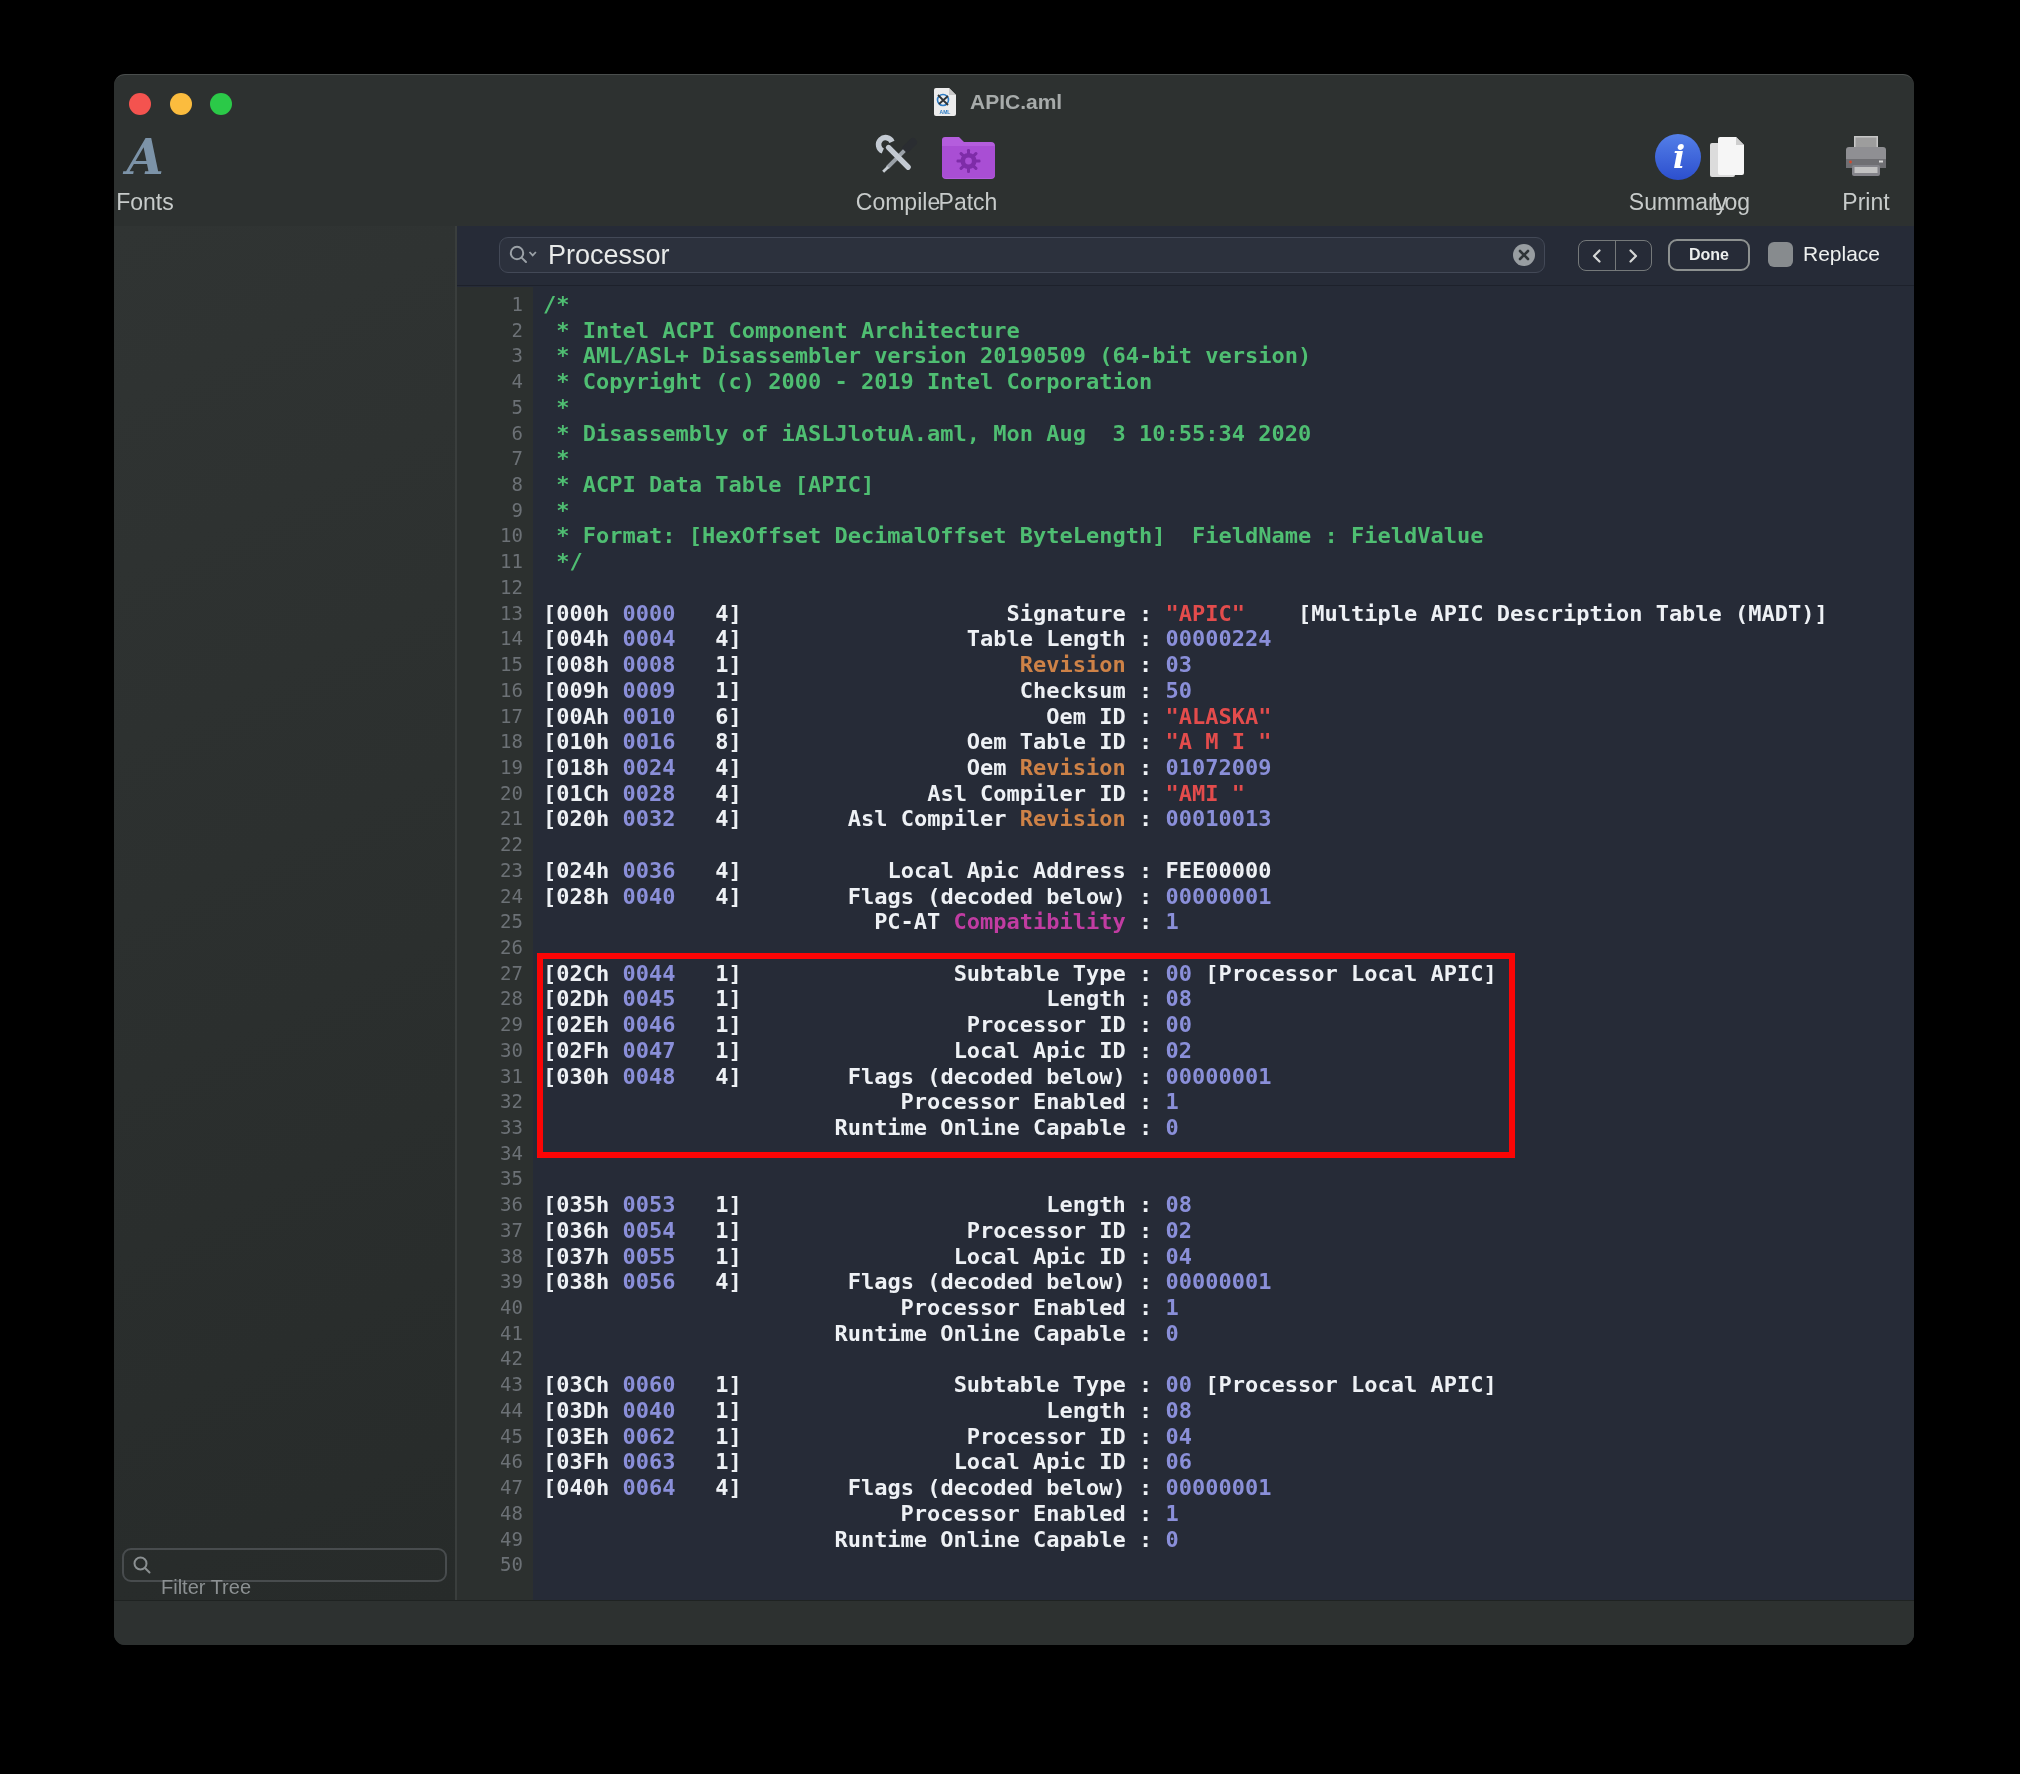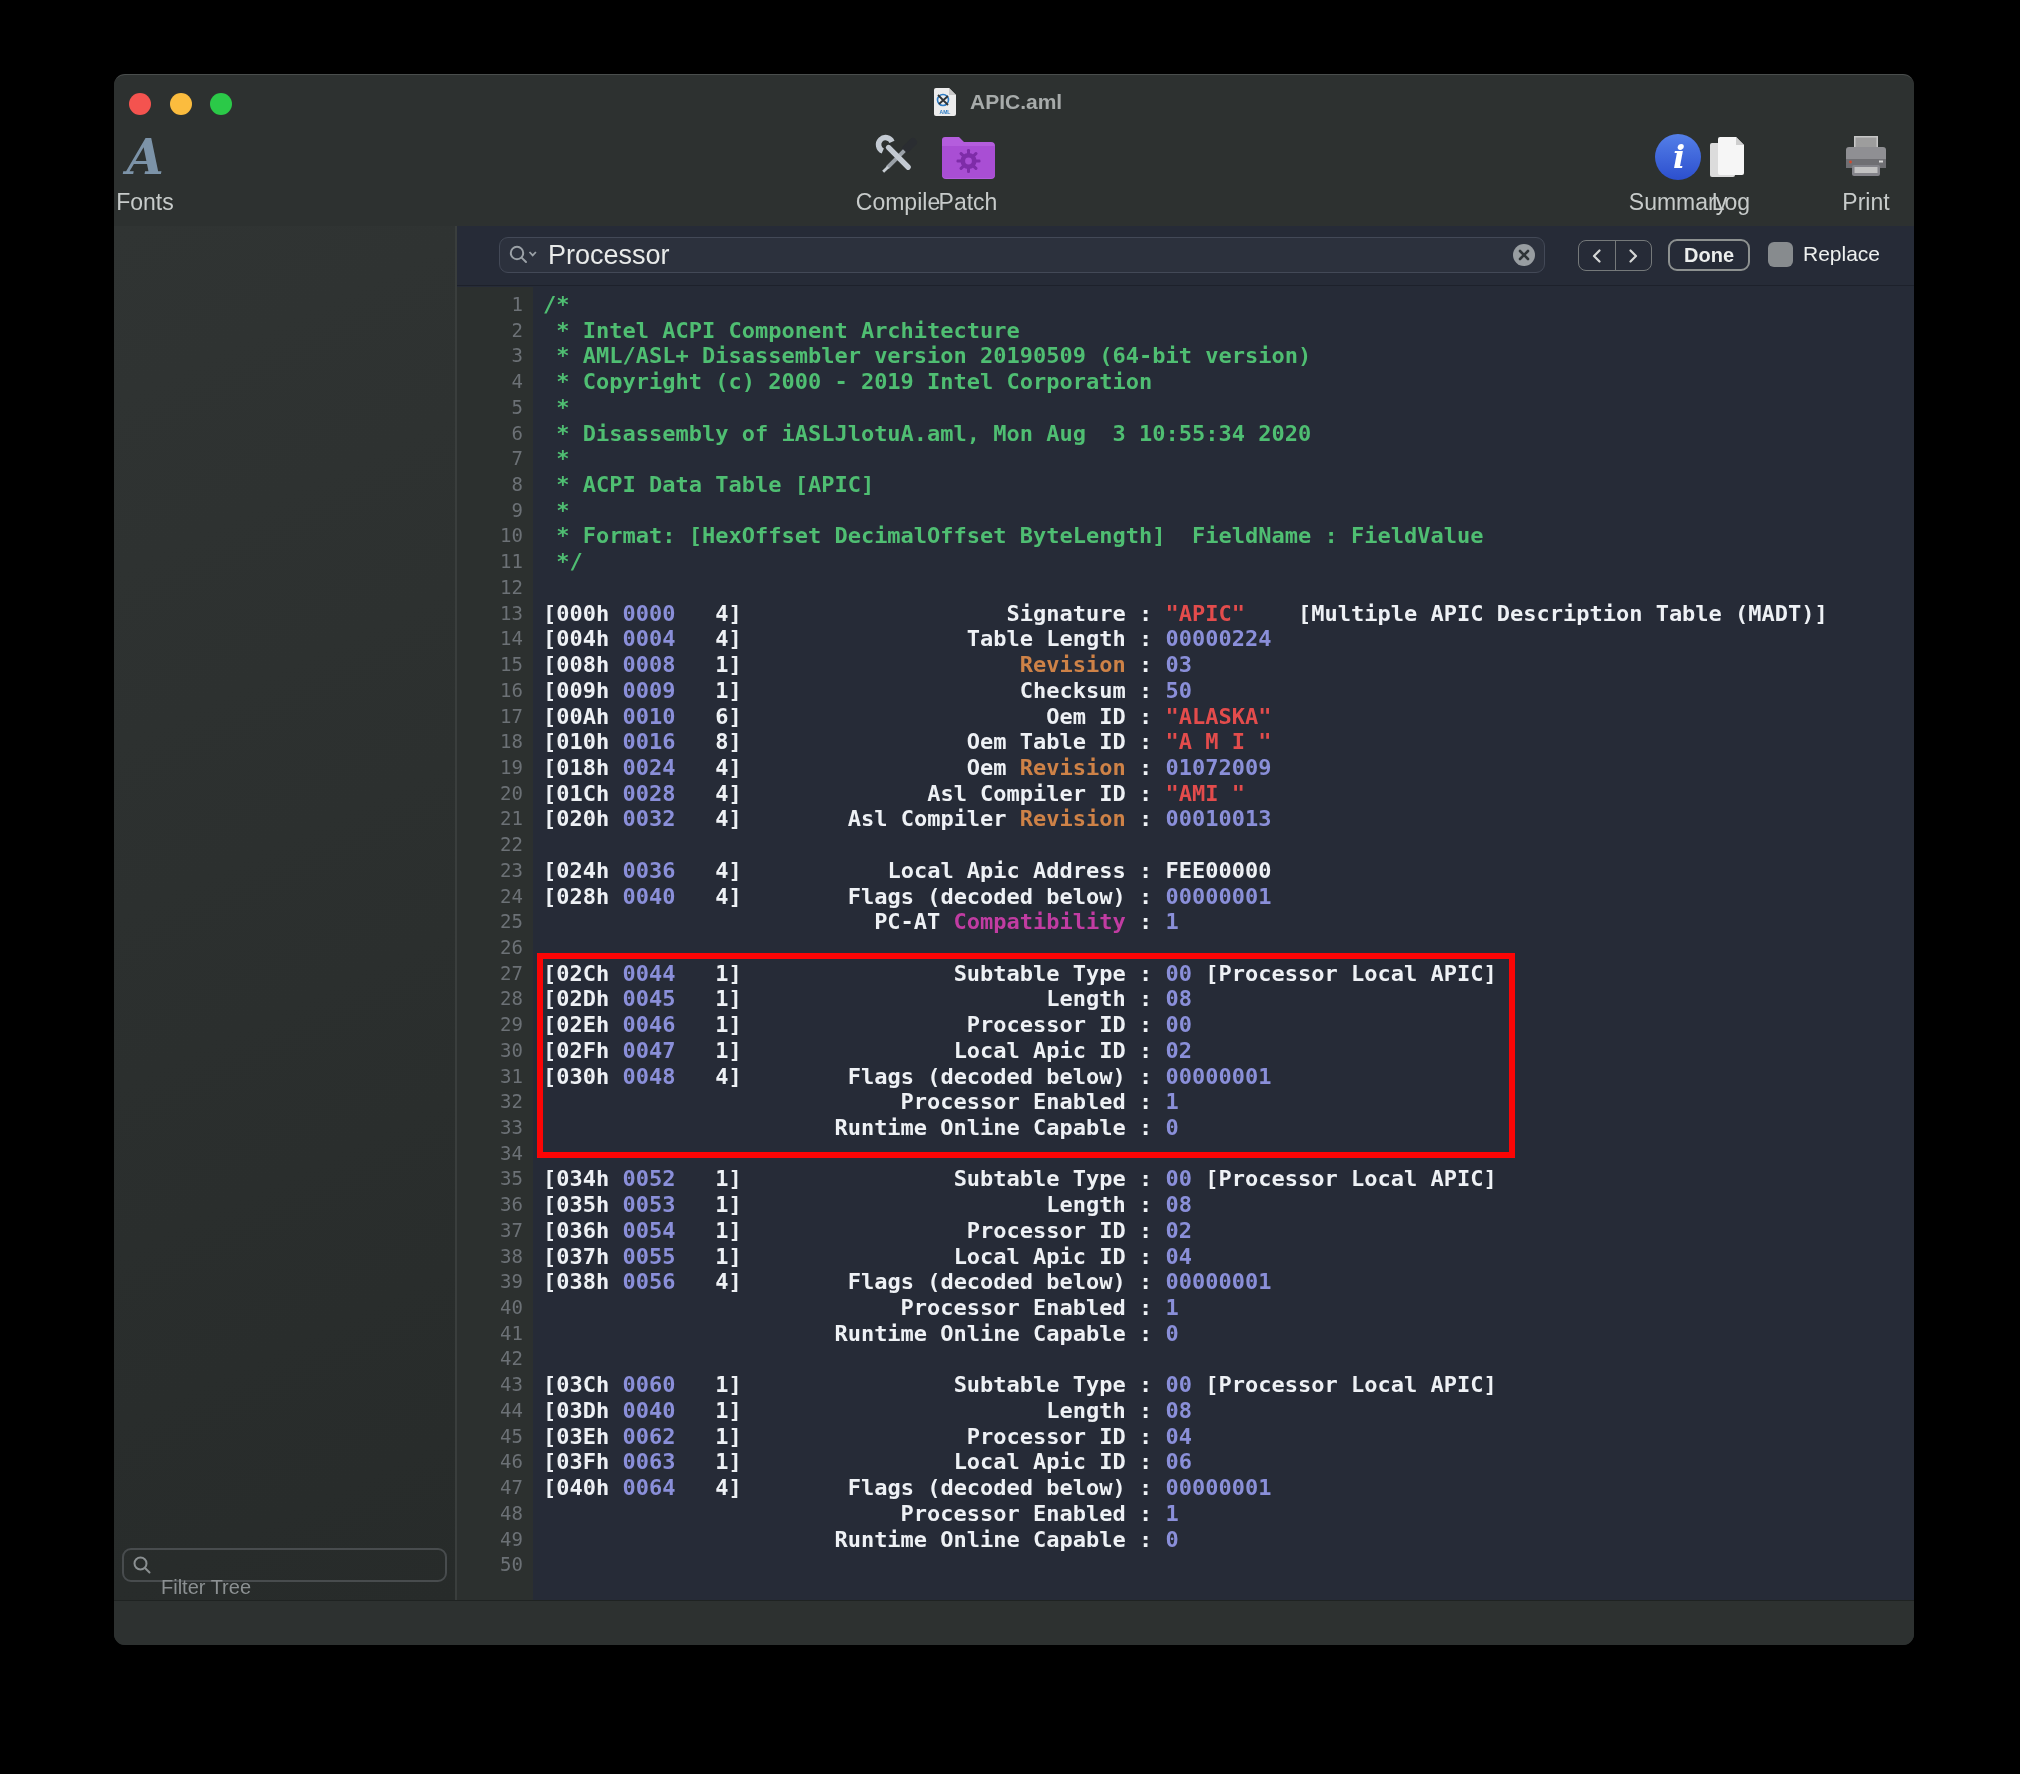--- a/index.html
+++ b/index.html
@@ -38,21 +38,21 @@
   .search-field{position:absolute;left:42px;top:11px;width:1046px;height:36px;background:#2c313d;
     border:1.5px solid #434957;border-radius:9px;display:flex;align-items:center;box-sizing:border-box;padding:0 8px;}
   .search-field input{flex:1;background:transparent;border:none;outline:none;color:#e8eae9;
     font-size:27px;font-family:"Liberation Sans",sans-serif;margin-left:8px;}
   .clear-btn{width:24px;height:24px;flex:0 0 auto;}
   .seg{position:absolute;left:1121px;top:14px;width:74px;height:31px;border:1.5px solid #75797a;
     border-radius:8px;display:flex;box-sizing:border-box;overflow:hidden;}
   .seg .cell{flex:1;display:flex;align-items:center;justify-content:center;}
   .seg .cell + .cell{border-left:1.5px solid #75797a;}
   .done-btn{position:absolute;left:1211px;top:13px;width:82px;height:32px;border:2px solid #8d9190;
-    border-radius:9px;color:#eceeed;font-size:20px;font-weight:bold;display:flex;align-items:center;justify-content:center;box-sizing:border-box;}
+    border-radius:9px;color:#eceeed;font-size:16px;font-weight:bold;display:flex;align-items:center;justify-content:center;box-sizing:border-box;}
   .chk{position:absolute;left:1311px;top:16px;width:25px;height:25px;border-radius:6px;background:#878b8e;}
   .chk-lbl{position:absolute;left:1346px;top:16px;font-size:21px;color:#eef0ef;}
   
   .codewrap{position:absolute;left:0;top:61px;right:0;bottom:0;padding-top:5px;}
   .gutterbg{position:absolute;left:0;top:0;bottom:0;width:76px;background:#2c302f;}
   .crow{position:relative;height:25.72px;line-height:25.72px;display:flex;white-space:pre;}
   .ln{width:76px;flex:0 0 76px;text-align:right;padding-right:10px;box-sizing:border-box;
     font-family:"DejaVu Sans Mono",monospace;font-size:19px;color:#6c7176;}
   .ltext{padding-left:10px;font-family:"DejaVu Sans Mono",monospace;font-size:22px;font-weight:bold;}
   .tk-c{color:var(--c-comment);} .tk-w{color:var(--c-plain);} .tk-p{color:var(--c-number);}
@@ -239,21 +239,21 @@
             <div class="crow"><span class="ln">25</span><span class="ltext"><span class="tk-w">                         PC-AT </span><span class="tk-m">Compatibility</span><span class="tk-w"> : </span><span class="tk-p">1</span></span></div>
             <div class="crow"><span class="ln">26</span><span class="ltext"></span></div>
             <div class="crow"><span class="ln">27</span><span class="ltext"><span class="tk-w">[02Ch </span><span class="tk-p">0044</span><span class="tk-w">   1]</span><span class="tk-w">                Subtable Type : </span><span class="tk-p">00</span><span class="tk-w"> [Processor Local APIC]</span></span></div>
             <div class="crow"><span class="ln">28</span><span class="ltext"><span class="tk-w">[02Dh </span><span class="tk-p">0045</span><span class="tk-w">   1]</span><span class="tk-w">                       Length : </span><span class="tk-p">08</span></span></div>
             <div class="crow"><span class="ln">29</span><span class="ltext"><span class="tk-w">[02Eh </span><span class="tk-p">0046</span><span class="tk-w">   1]</span><span class="tk-w">                 Processor ID : </span><span class="tk-p">00</span></span></div>
             <div class="crow"><span class="ln">30</span><span class="ltext"><span class="tk-w">[02Fh </span><span class="tk-p">0047</span><span class="tk-w">   1]</span><span class="tk-w">                Local Apic ID : </span><span class="tk-p">02</span></span></div>
             <div class="crow"><span class="ln">31</span><span class="ltext"><span class="tk-w">[030h </span><span class="tk-p">0048</span><span class="tk-w">   4]</span><span class="tk-w">        Flags (decoded below) : </span><span class="tk-p">00000001</span></span></div>
             <div class="crow"><span class="ln">32</span><span class="ltext"><span class="tk-w">                           Processor Enabled : </span><span class="tk-p">1</span></span></div>
             <div class="crow"><span class="ln">33</span><span class="ltext"><span class="tk-w">                      Runtime Online Capable : </span><span class="tk-p">0</span></span></div>
             <div class="crow"><span class="ln">34</span><span class="ltext"></span></div>
-            <div class="crow"><span class="ln">35</span><span class="ltext"><span class="tk-w">[034h </span><span class="tk-p">0052</span><span class="tk-w">   1]</span><span class="tk-w">                Subtable Type : </span><span class="tk-p">00</span><span class="tk-w"> [Processor Local APIC]</span></span></div>
+            <div class="crow"><span class="ln">35</span></div>
             <div class="crow"><span class="ln">36</span><span class="ltext"><span class="tk-w">[035h </span><span class="tk-p">0053</span><span class="tk-w">   1]</span><span class="tk-w">                       Length : </span><span class="tk-p">08</span></span></div>
             <div class="crow"><span class="ln">37</span><span class="ltext"><span class="tk-w">[036h </span><span class="tk-p">0054</span><span class="tk-w">   1]</span><span class="tk-w">                 Processor ID : </span><span class="tk-p">02</span></span></div>
             <div class="crow"><span class="ln">38</span><span class="ltext"><span class="tk-w">[037h </span><span class="tk-p">0055</span><span class="tk-w">   1]</span><span class="tk-w">                Local Apic ID : </span><span class="tk-p">04</span></span></div>
             <div class="crow"><span class="ln">39</span><span class="ltext"><span class="tk-w">[038h </span><span class="tk-p">0056</span><span class="tk-w">   4]</span><span class="tk-w">        Flags (decoded below) : </span><span class="tk-p">00000001</span></span></div>
             <div class="crow"><span class="ln">40</span><span class="ltext"><span class="tk-w">                           Processor Enabled : </span><span class="tk-p">1</span></span></div>
             <div class="crow"><span class="ln">41</span><span class="ltext"><span class="tk-w">                      Runtime Online Capable : </span><span class="tk-p">0</span></span></div>
             <div class="crow"><span class="ln">42</span><span class="ltext"></span></div>
             <div class="crow"><span class="ln">43</span><span class="ltext"><span class="tk-w">[03Ch </span><span class="tk-p">0060</span><span class="tk-w">   1]</span><span class="tk-w">                Subtable Type : </span><span class="tk-p">00</span><span class="tk-w"> [Processor Local APIC]</span></span></div>
             <div class="crow"><span class="ln">44</span><span class="ltext"><span class="tk-w">[03Dh </span><span class="tk-p">0040</span><span class="tk-w">   1]</span><span class="tk-w">                       Length : </span><span class="tk-p">08</span></span></div>
             <div class="crow"><span class="ln">45</span><span class="ltext"><span class="tk-w">[03Eh </span><span class="tk-p">0062</span><span class="tk-w">   1]</span><span class="tk-w">                 Processor ID : </span><span class="tk-p">04</span></span></div>

